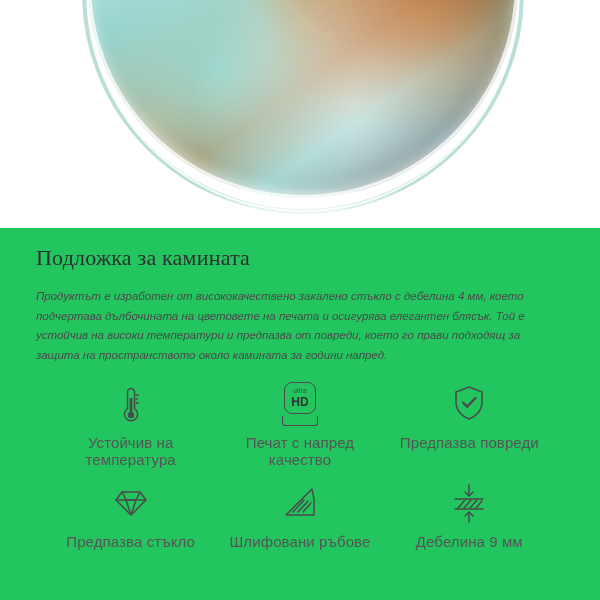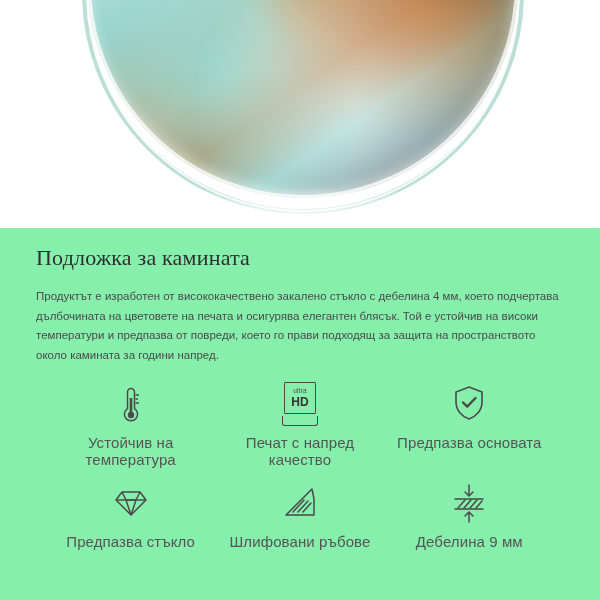--- a/index.html
+++ b/index.html
@@ -10,21 +10,21 @@
     width: 600px;
     height: 600px;
     background: #ffffff;
     font-family: "Liberation Sans", sans-serif;
     overflow: hidden;
   }
   .page {
     position: relative;
     width: 600px;
     height: 600px;
-    background: #86efac;
+    background: #22c55e;
     overflow: hidden;
   }
 
   
   .hero {
     position: relative;
     width: 600px;
     height: 228px;
     overflow: hidden;
     background: #ffffff;
@@ -102,20 +102,21 @@
   .headline .line2 {
     display: block;
   }
   .body-copy {
     font-family: "Liberation Sans", sans-serif;
     font-size: 11.5px;
     line-height: 19.5px;
     color: #4a4a4a;
     margin: 14px 0 0 0;
     max-width: 534px;
+    font-style: italic;
   }
 
   
   .features {
     display: flex;
     flex-wrap: wrap;
     margin-top: 18px;
     padding: 0 10px;
     box-sizing: border-box;
   }
@@ -137,21 +138,21 @@
     margin-top: 9px;
     font-size: 15px;
     color: #555555;
     text-align: center;
     letter-spacing: 0.1px;
   }
   .ultrahd {
     width: 30px;
     height: 30px;
     border: 1.6px solid #4a4a4a;
-    border-radius: 1px;
+    border-radius: 8px;
     display: flex;
     flex-direction: column;
     align-items: center;
     justify-content: center;
     line-height: 1;
   }
   .ultrahd .u1 {
     font-size: 6.5px;
     color: #4a4a4a;
     letter-spacing: 0.2px;
@@ -220,21 +221,21 @@
         <div class="feature-label">Печат с напред качество</div>
       </div>
 
       <div class="feature">
         <div class="feature-icon">
           <svg width="34" height="40" viewBox="0 0 34 40" fill="none" stroke="#4a4a4a" stroke-width="1.6">
             <path d="M17 3 L30 8 v10 c0 8.5 -6 14.6 -13 17 C10 32.6 4 26.5 4 18 V8 z"></path>
             <path d="M11 18.5 l4.2 4.2 L23.5 14" stroke-width="2.4" stroke-linecap="round" stroke-linejoin="round"></path>
           </svg>
         </div>
-        <div class="feature-label">Предпазва основата</div>
+        <div class="feature-label">Предпазва повреди</div>
       </div>
 
       <div class="feature">
         <div class="feature-icon">
           <svg width="36" height="34" viewBox="0 0 36 34" fill="none" stroke="#4a4a4a" stroke-width="1.5" stroke-linejoin="round">
             <path d="M9 6 H27 L33 14 L18 29 L3 14 z"></path>
             <path d="M3 14 H33"></path>
             <path d="M9 6 L13 14 L18 29"></path>
             <path d="M27 6 L23 14 L18 29"></path>
             <path d="M13 14 H23"></path>

